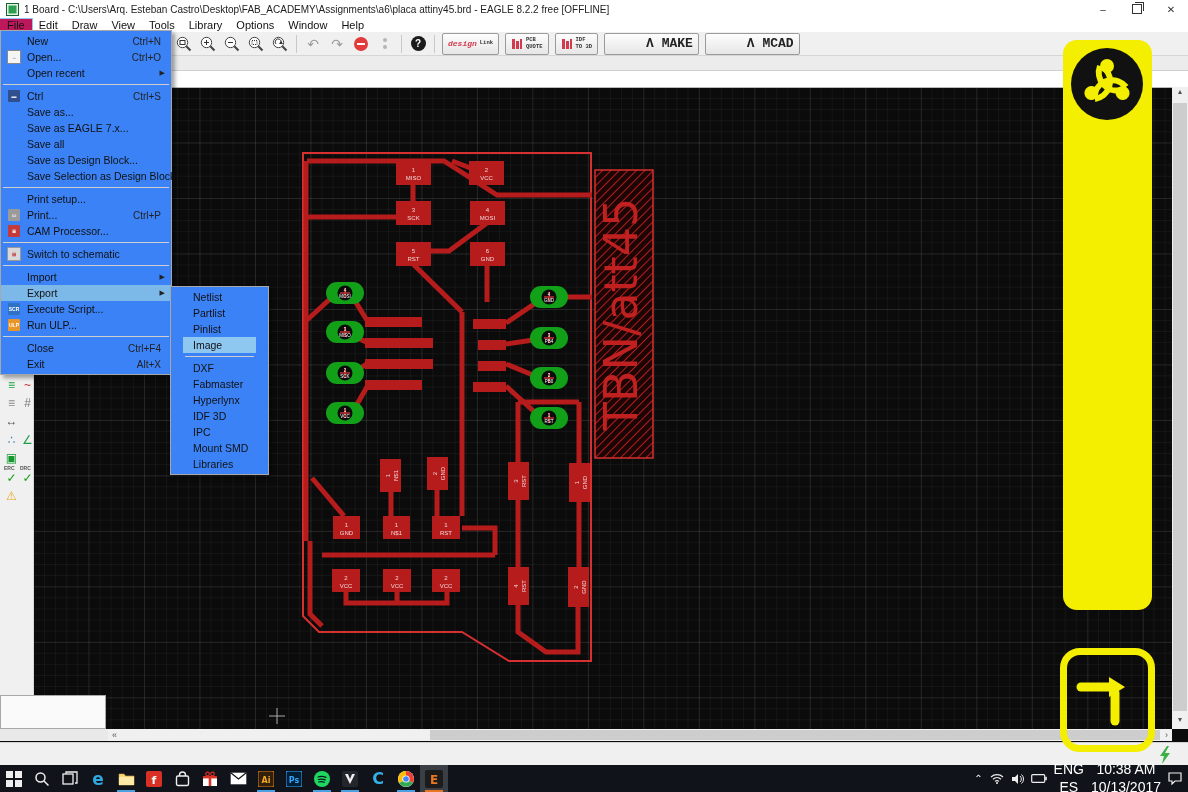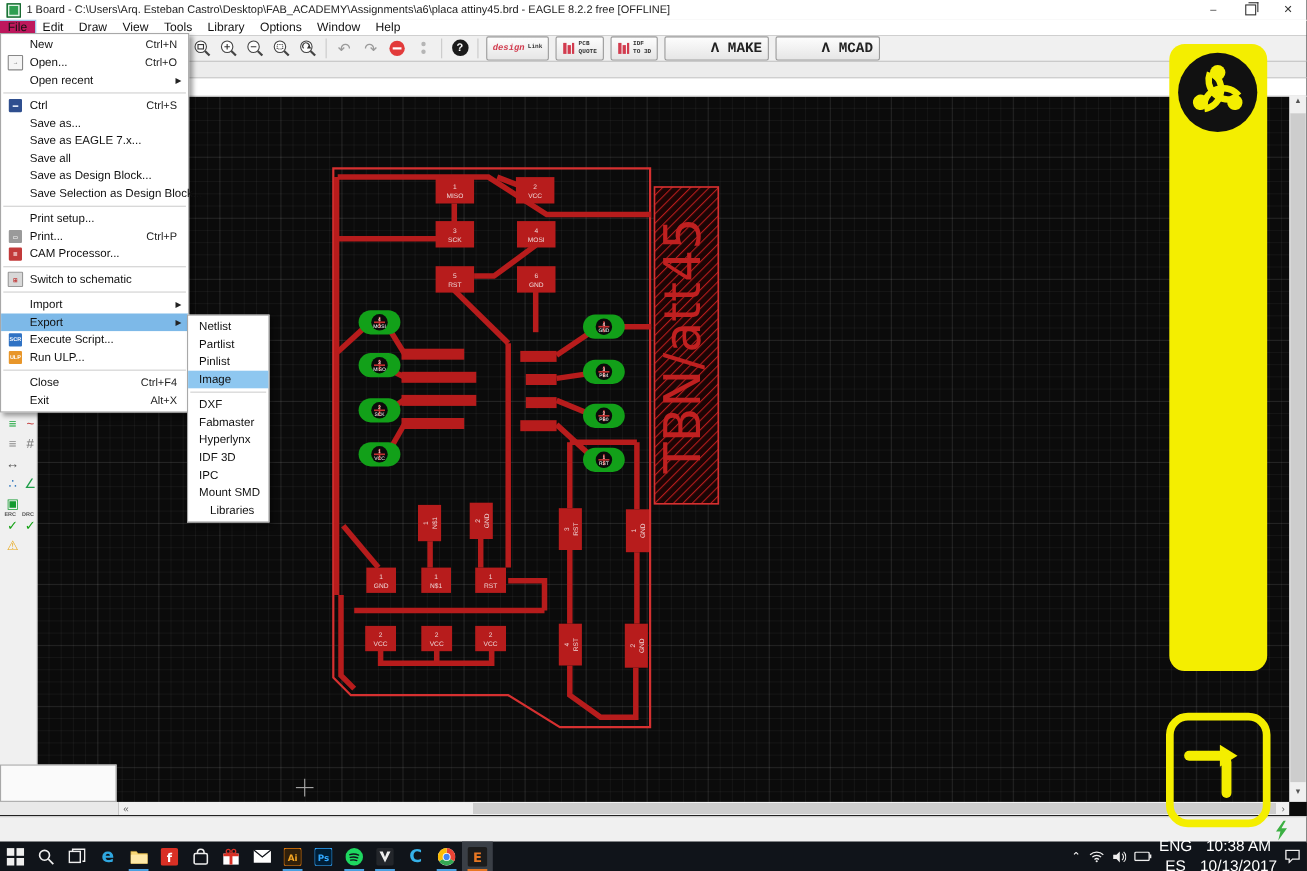--- a/index.html
+++ b/index.html
@@ -65,23 +65,23 @@
   .vs-arrow{position:absolute;left:0;width:16px;height:14px;text-align:center;font-size:8px;color:#555;}
   .vs-thumb{position:absolute;left:1px;top:16px;width:14px;height:608px;background:#cdcdcd;}
   .corner-panel{top:695px;left:0px;width:104px;height:32px;background:#fafafa;border:1px solid #a8a8a8;z-index:7;}
   .corner-gray{top:729px;left:0;width:108px;height:12px;background:#e9e9e9;z-index:6;}
   
   .statusbar{top:742px;left:0;width:1188px;height:23px;background:#f0f0f0;border-top:1px solid #d2d2d2;
              display:flex;align-items:center;font-size:11px;color:#111;z-index:8;}
   .status-text{padding-left:6px;}
   .bolt{position:absolute;right:16px;top:3px;}
   
-  .menu-panel{background:#ffffff;border:1px solid #a8a8a8;box-shadow:3px 3px 4px rgba(0,0,0,0.35);z-index:50;}
+  .menu-panel{background:#3b82f6;border:1px solid #a8a8a8;box-shadow:3px 3px 4px rgba(0,0,0,0.35);z-index:50;}
   .file-menu{top:30px;left:0;width:170px;padding:2px 0;}
-  .export-menu{top:286px;left:170px;width:73px;padding:2px 0;}
+  .export-menu{top:286px;left:170px;width:73px;padding:2px 12px;}
   .mrow{height:16px;display:flex;align-items:center;font-size:10.5px;color:#111;}
   .mrow.hilite{background:#7db9e8;}
   .mrow.hilite2{background:#8ec7f0;}
   .mrow .ic{width:26px;display:flex;align-items:center;justify-content:center;flex:none;}
   .mrow .lab{flex:1;white-space:nowrap;}
   .mrow .sc{padding-right:10px;font-size:10px;color:#222;}
   .mrow .arr{padding-right:6px;font-size:7px;color:#222;}
   .msep{height:1px;background:#cfcfcf;margin:3px 2px;}
   .mi-sq{width:12px;height:12px;display:flex;align-items:center;justify-content:center;
          font-size:5px;font-weight:bold;color:#fff;border-radius:1px;}
@@ -634,21 +634,21 @@
       <div class="mrow">
         <span class="lab" style="padding-left: 10px;">IDF 3D</span>
       </div>
       <div class="mrow">
         <span class="lab" style="padding-left: 10px;">IPC</span>
       </div>
       <div class="mrow">
         <span class="lab" style="padding-left: 10px;">Mount SMD</span>
       </div>
       <div class="mrow">
-        <span class="lab" style="padding-left: 10px; margin-left: 10px;">Libraries</span>
+        <span class="lab" style="padding-left: 10px;">Libraries</span>
       </div>
     </div>
 
   <div class="abs yellow-col">
     <svg width="89" height="100" viewBox="0 0 89 100">
       <circle cx="44" cy="44" r="36" fill="#111111"></circle>
       <g fill="#f4ee00" stroke="none">
         <g transform="rotate(0 44 44)">
           <circle cx="44" cy="26" r="7"></circle>
           <path d="M37,26 A 18 18 0 0 0 58,50" stroke="#f4ee00" stroke-width="6" fill="none"></path>

